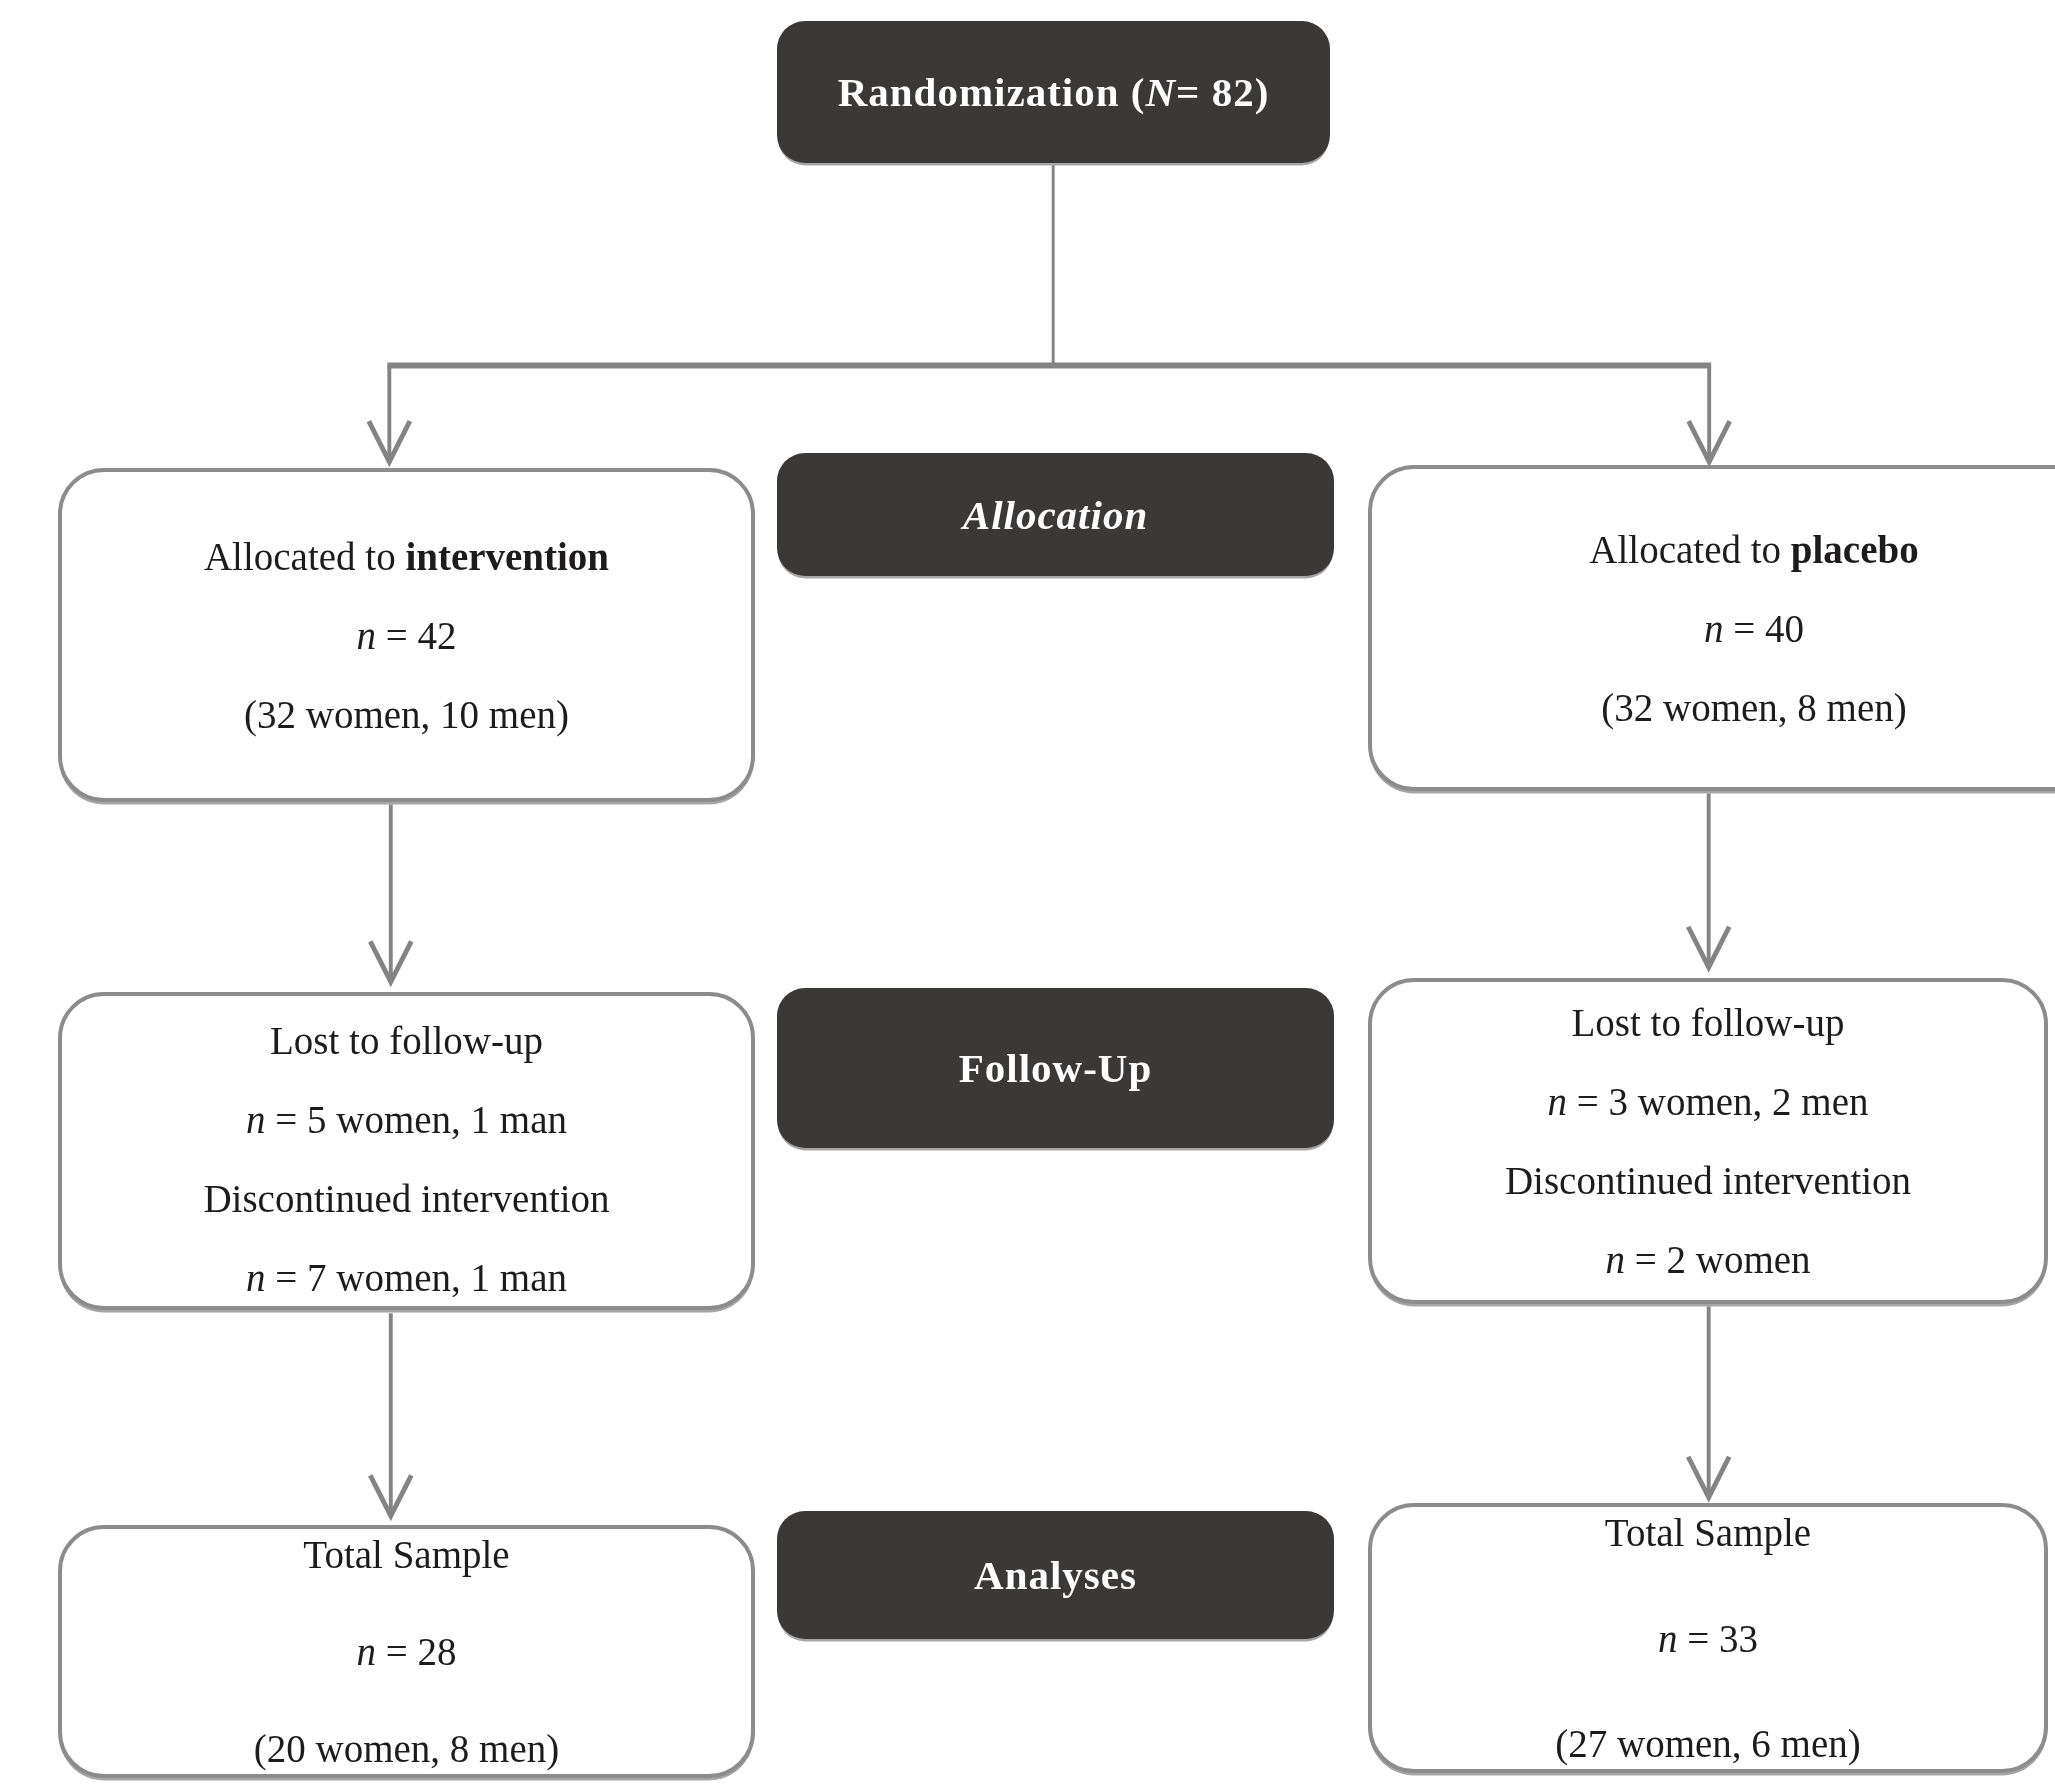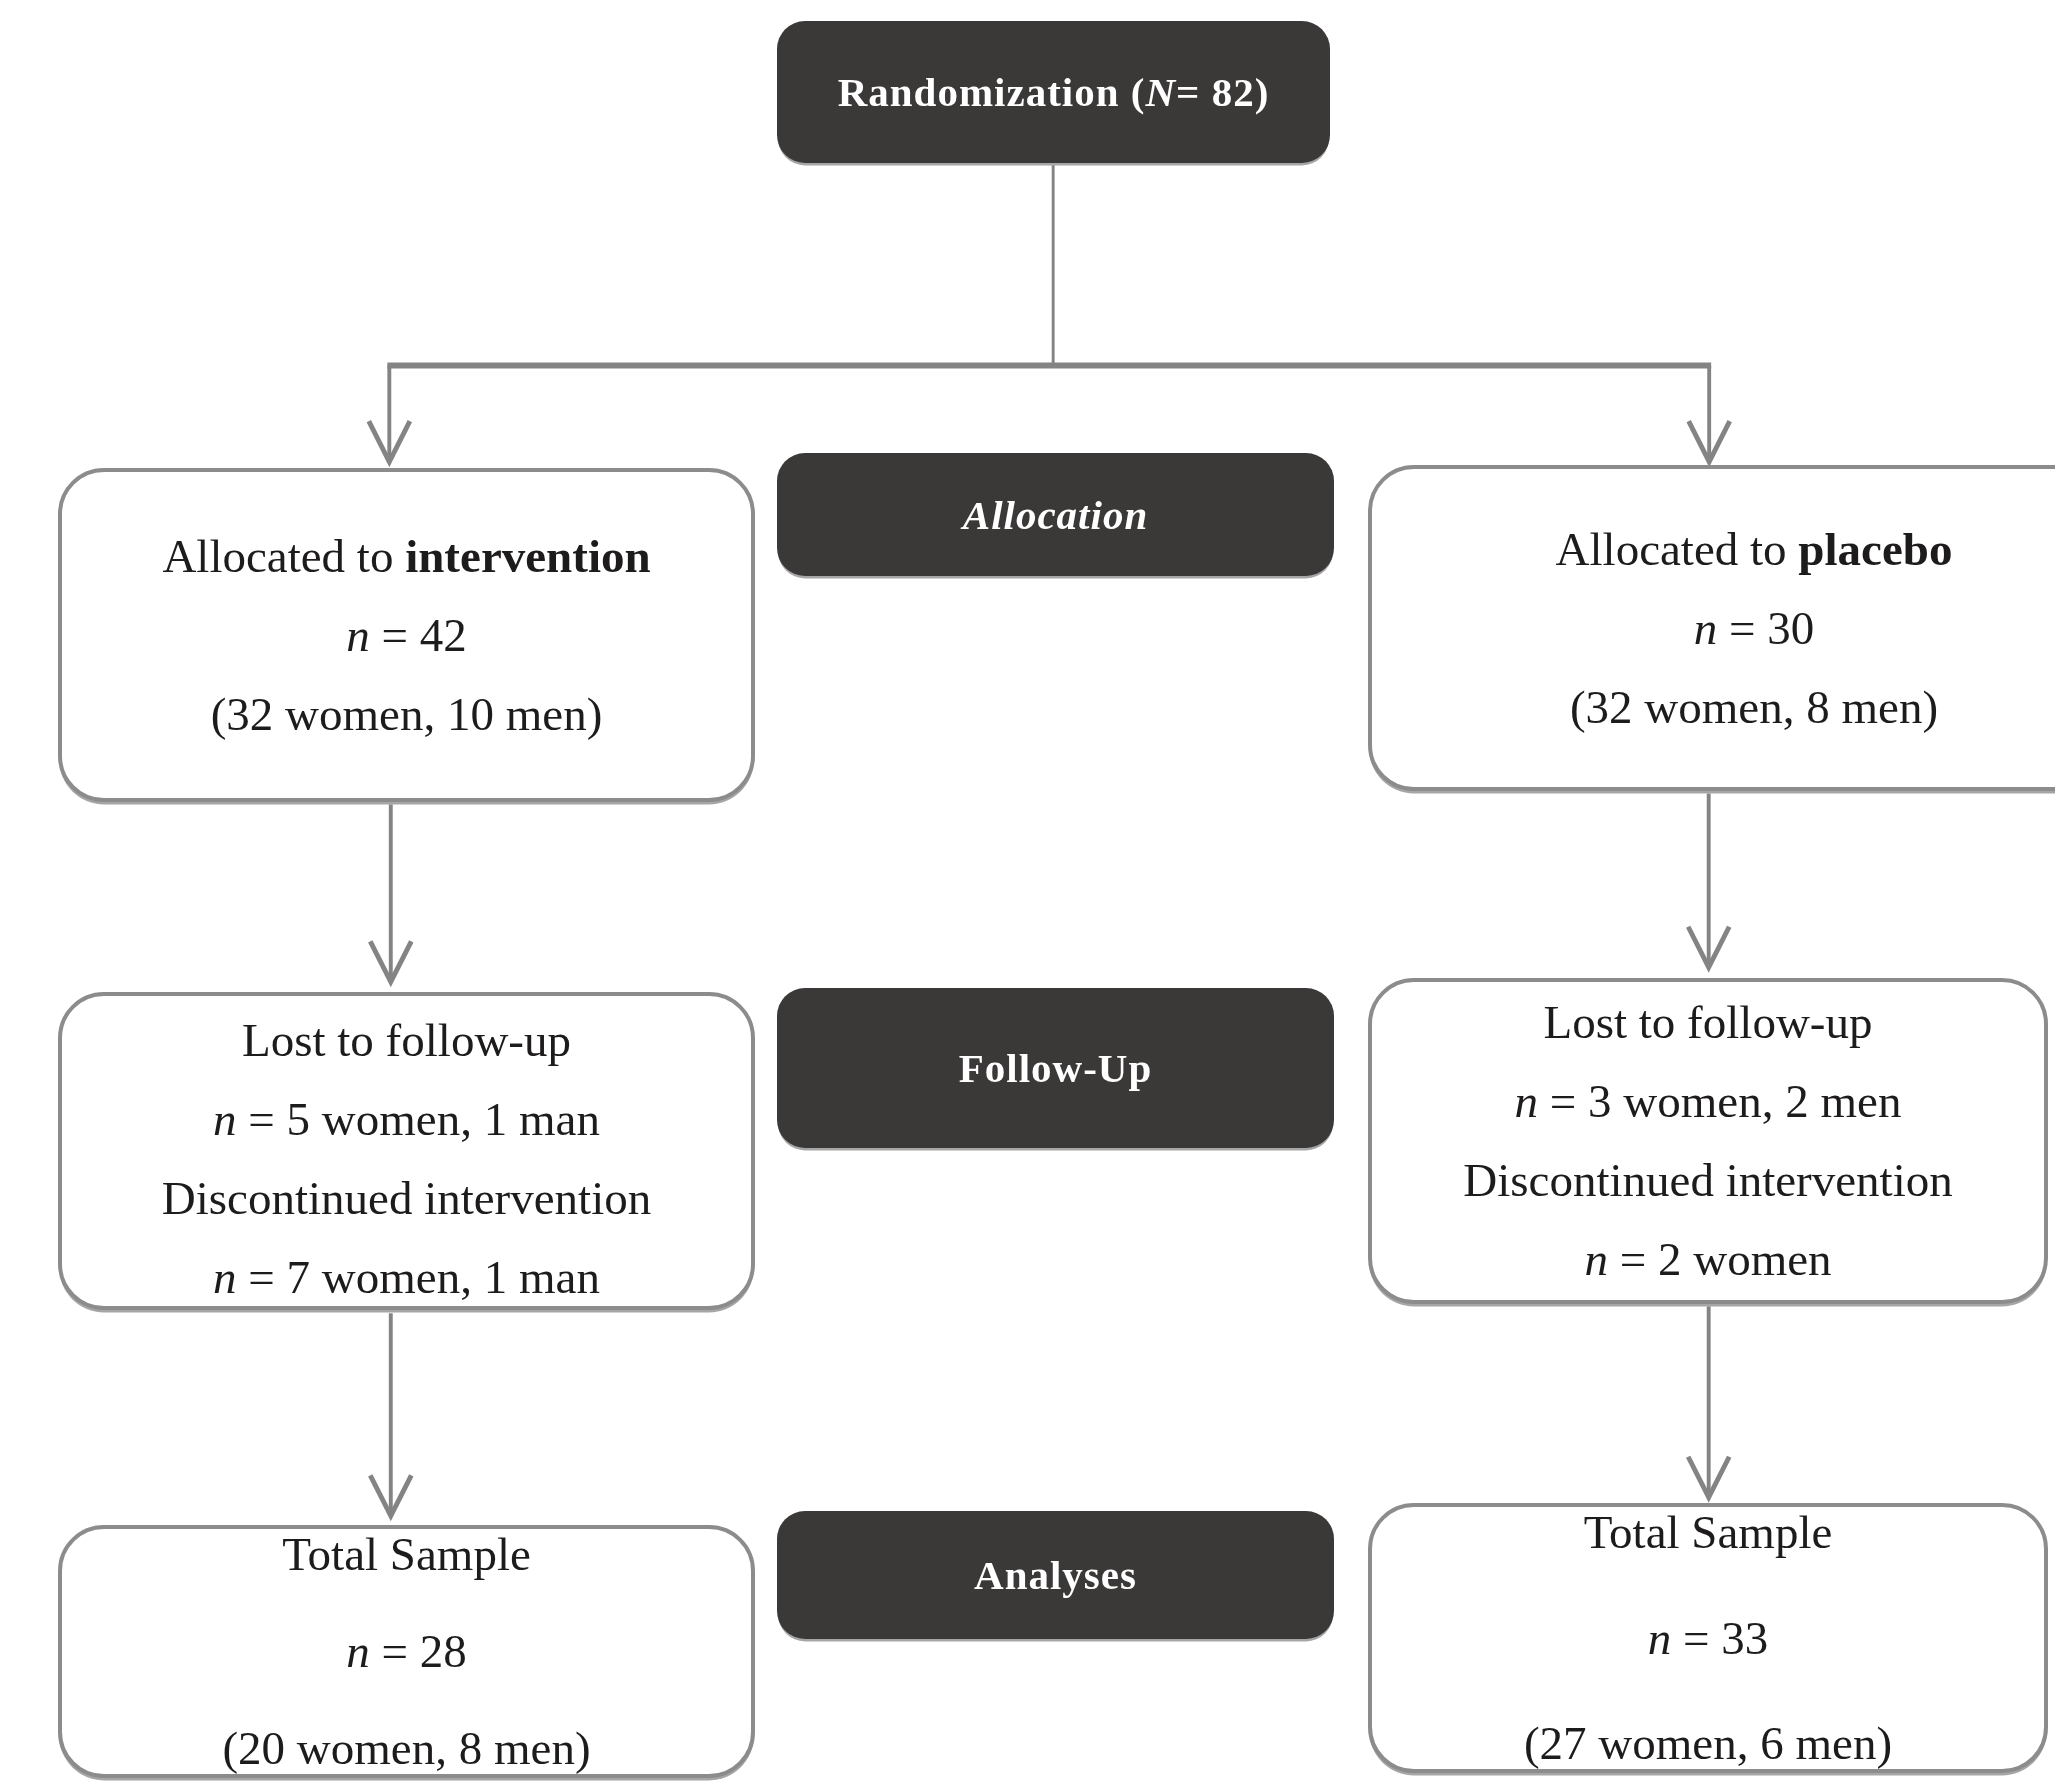--- a/index.html
+++ b/index.html
@@ -27,21 +27,21 @@
     overflow:hidden;
   }
   .dark-box{
     background:var(--dark-box);
     border-radius:28px;
     display:flex;align-items:center;justify-content:center;
     color:var(--dark-box-text);
     box-shadow:0 3.4px 0 -1px #a6a6a6;
   }
   .dark-label{font-size:41px;font-weight:bold;letter-spacing:1px;white-space:nowrap;}
-  .line{font-size:47px;line-height:51px;white-space:nowrap;}
+  .line{font-size:39px;line-height:51px;white-space:nowrap;}
   .gap58{gap:28px;}
   .gap48{gap:23.4px;justify-content:space-between;}
   .line b{font-weight:bold;}
   .line i,.dark-label i{font-style:italic;}
   .pad-down{padding-top:16.6px;}
 </style>
 </head>
 <body>
 
 <div id="diagram">
@@ -80,21 +80,21 @@
     <div class="line"><i>n</i><span> = 42</span></div>
     <div class="line">(32 women, 10 men)</div>
   </div>
 
   <div class="box dark-box" style="left:777px;top:453px;width:557px;height:123px;font-style:italic;">
     <div class="dark-label">Allocation</div>
   </div>
 
   <div class="box white-box gap58" style="left:1368px;top:465px;width:772px;height:326px;">
     <div class="line"><span>Allocated to </span><b>placebo</b></div>
-    <div class="line"><i>n</i><span> = 30</span></div>
+    <div class="line"><i>n</i><span> = 40</span></div>
     <div class="line">(32 women, 8 men)</div>
   </div>
 
   <div class="box white-box gap58 pad-down" style="left:58px;top:992px;width:697px;height:318px;">
     <div class="line">Lost to follow-up</div>
     <div class="line"><i>n</i><span> = 5 women, 1 man</span></div>
     <div class="line">Discontinued intervention</div>
     <div class="line"><i>n</i><span> = 7 women, 1 man</span></div>
   </div>
 

